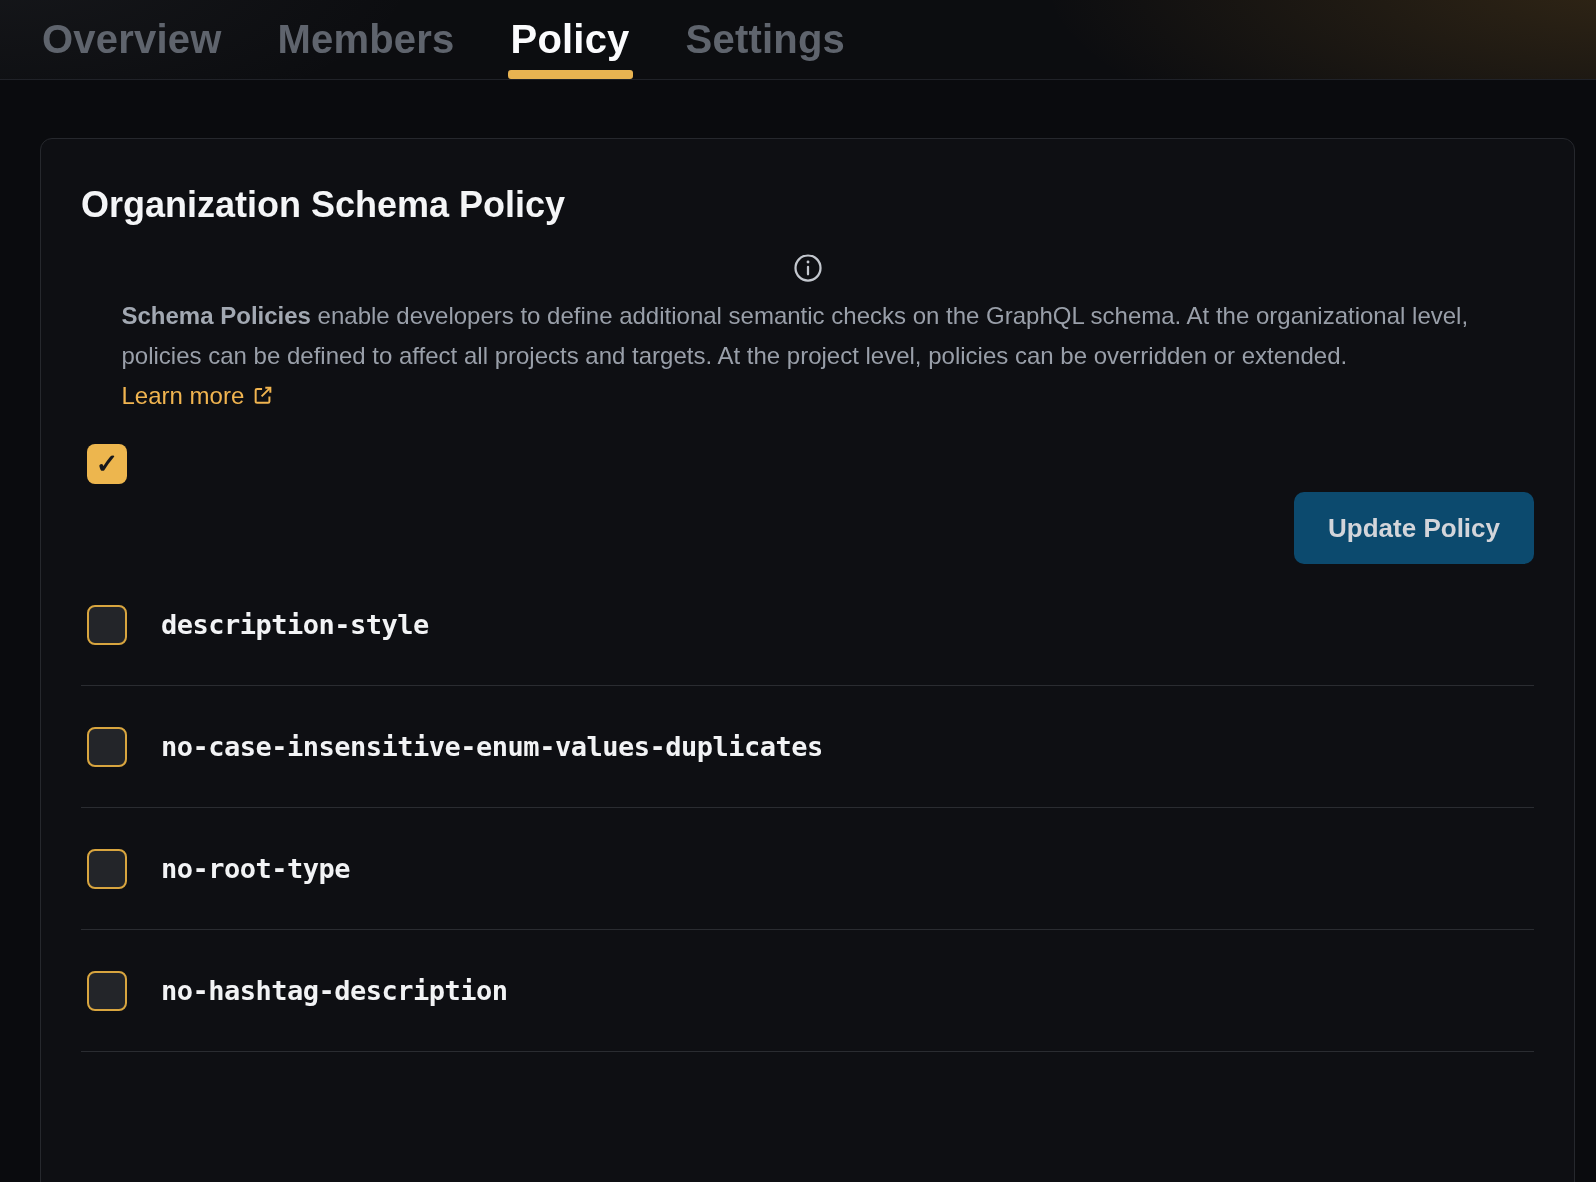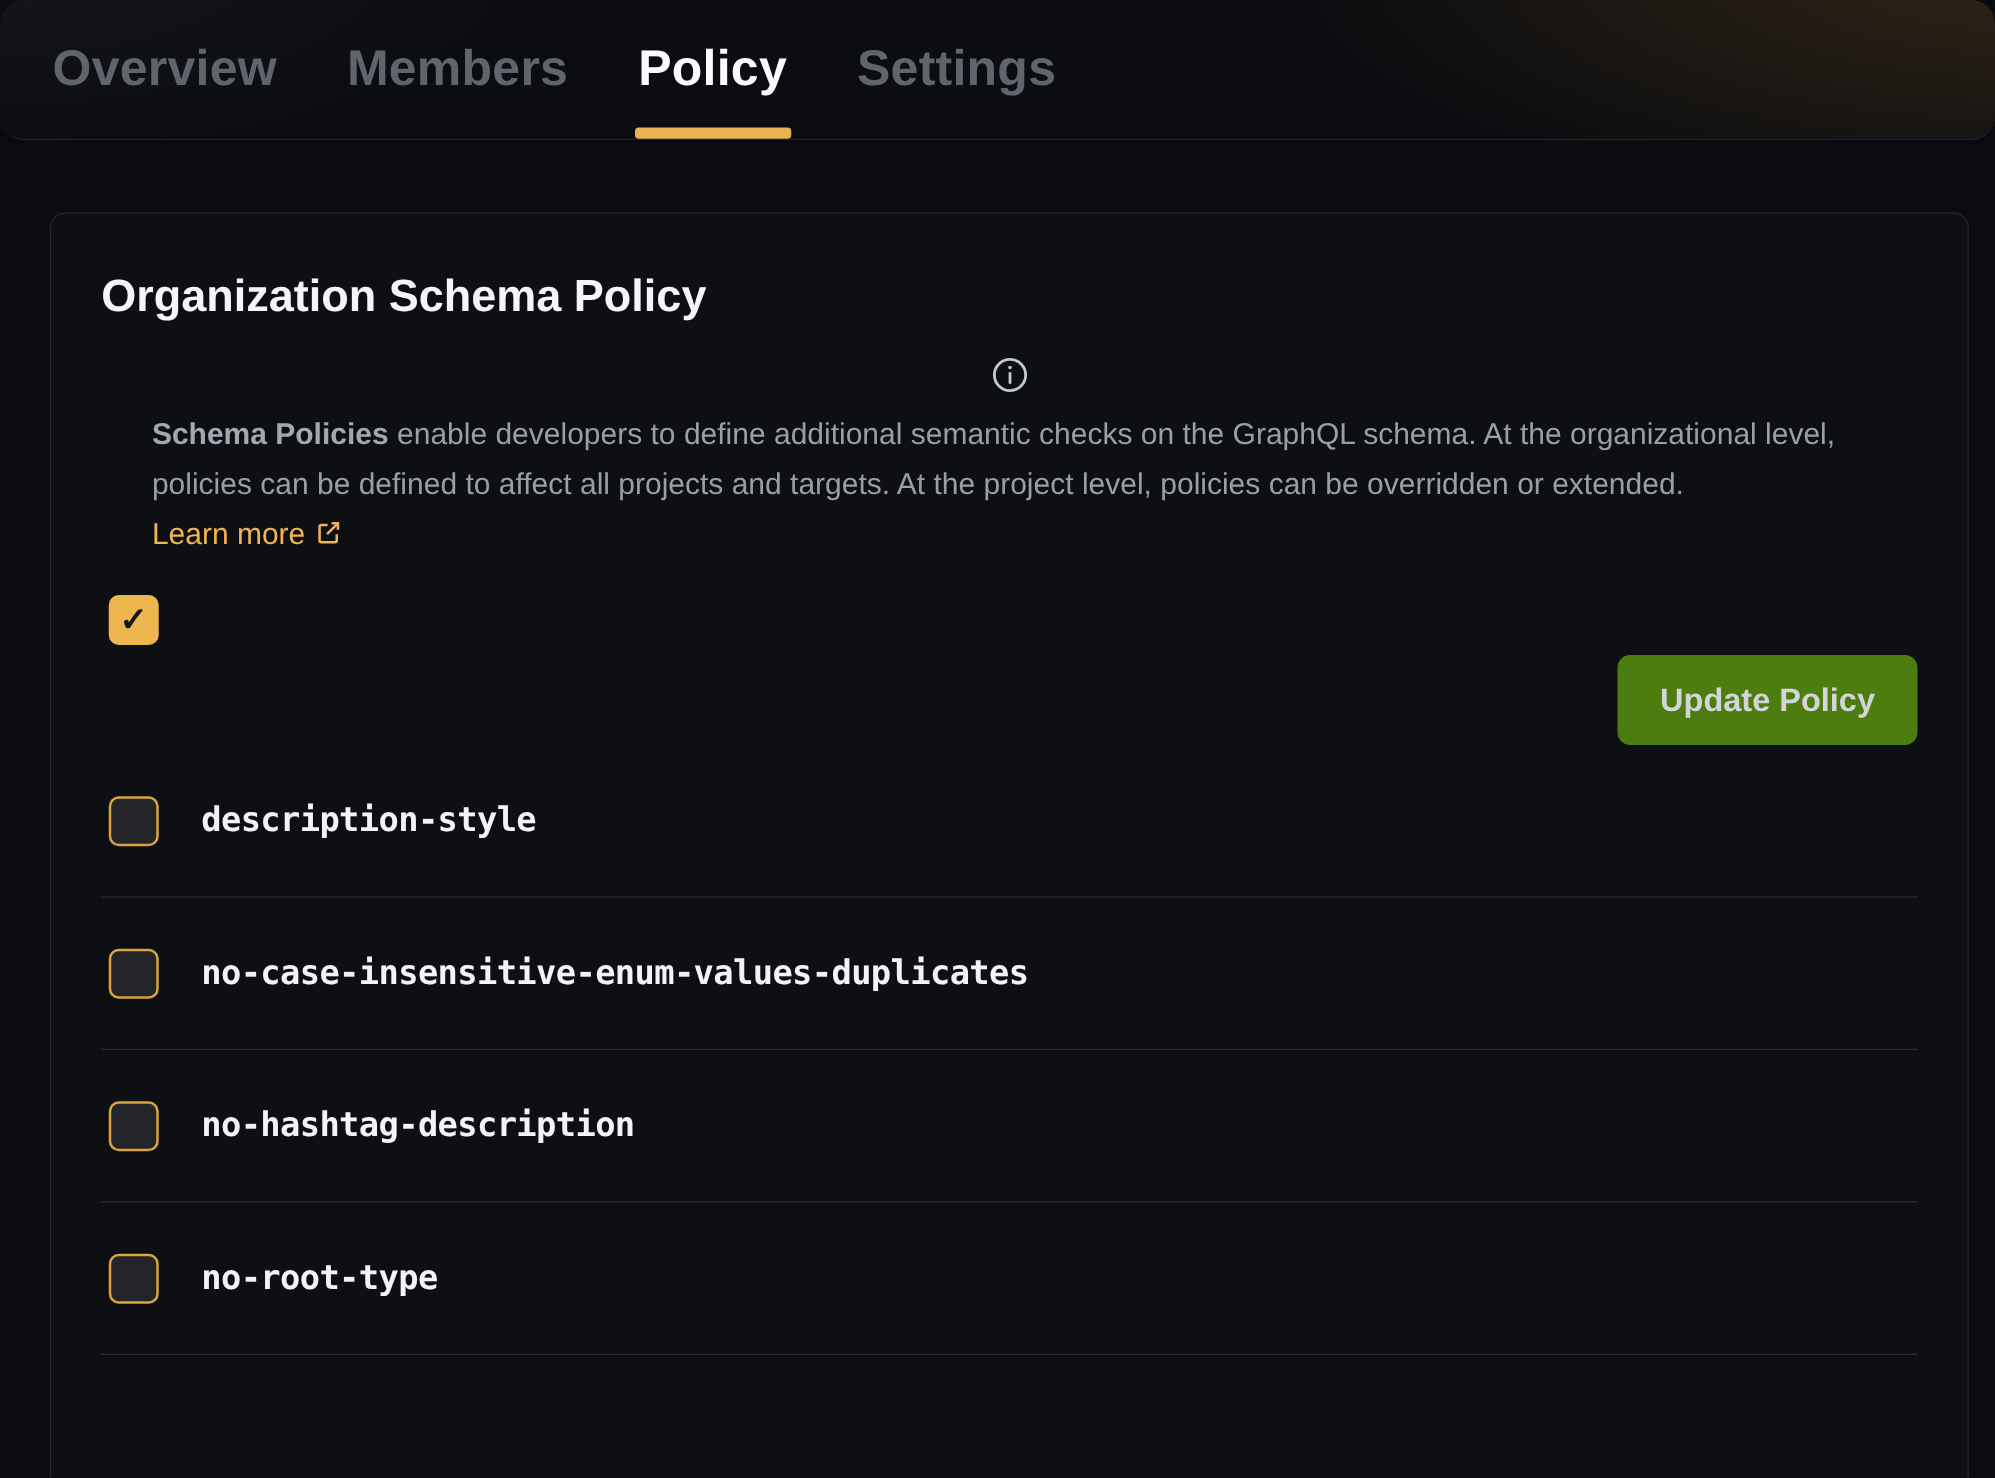--- a/index.html
+++ b/index.html
@@ -5,29 +5,28 @@
   * { margin:0; padding:0; box-sizing:border-box; }
   html,body { width:1596px; height:1182px; overflow:hidden; }
   body {
     background:#0a0b0e;
     font-family:"Liberation Sans", sans-serif;
     color:#e8eaee;
   }
 
   
   .tabbar {
-    position:relative; height:112px;
+    position:relative; height:80px;
     background:
       radial-gradient(900px 300px at 102% -25%, rgba(197,137,43,0.20), rgba(197,137,43,0.0) 65%),
       radial-gradient(600px 240px at 0% -40%, rgba(150,155,165,0.07), rgba(150,155,165,0.0) 70%),
       #0c0d10;
     border-bottom:1px solid #202228;
     display:flex; align-items:center;
     padding-left:42px;
-    border-radius:19px;
   }
   .tabs { display:flex; gap:56px; height:100%; }
   .tab {
     position:relative; display:flex; align-items:center; height:100%;
     font-size:40px; font-weight:700; color:#5f646d; cursor:pointer;
     letter-spacing:0.2px;
   }
   .tab.active { color:#fbfbfd; }
   .tab.active::after {
     content:""; position:absolute; left:-3px; right:-3px; bottom:0; height:9px;
@@ -71,21 +70,21 @@
 
   .allow-row {
     display:flex; align-items:center; gap:18px;
     margin-top:28px; padding-left:6px;
     font-size:25px; color:#e4e6ea;
   }
 
   .btn-row { display:flex; justify-content:flex-end; margin-top:8px; }
   .update-btn {
     height:72px; padding:0 34px; border:none; border-radius:10px;
-    background:#4d7c0f; color:#d3d5da;
+    background:#0c4a6e; color:#d3d5da;
     font-family:"Liberation Sans", sans-serif; font-size:26px; font-weight:700;
     cursor:pointer;
   }
 
   
   .rule-row {
     display:flex; align-items:center;
     height:122px; padding-left:6px;
     border-bottom:1px solid #2a2c31;
   }
@@ -140,22 +139,22 @@
       <div class="rule-row">
         <span class="cb empty"></span>
         <span class="rule-name">description-style</span>
       </div>
       <div class="rule-row">
         <span class="cb empty"></span>
         <span class="rule-name">no-case-insensitive-enum-values-duplicates</span>
       </div>
       <div class="rule-row">
         <span class="cb empty"></span>
-        <span class="rule-name">no-hashtag-description</span>
+        <span class="rule-name">no-root-type</span>
       </div>
       <div class="rule-row">
         <span class="cb empty"></span>
-        <span class="rule-name">no-root-type</span>
+        <span class="rule-name">no-hashtag-description</span>
       </div>
     </div>
 
   </section>
 </main>
 
 </body></html>

